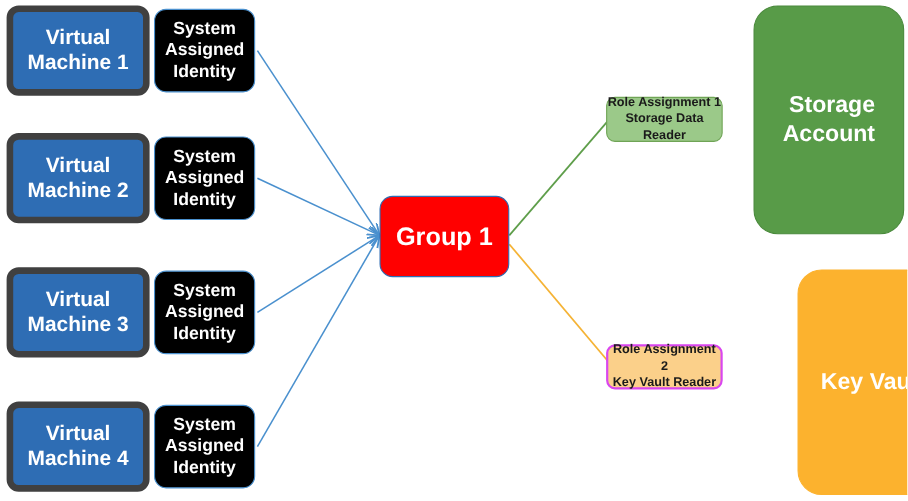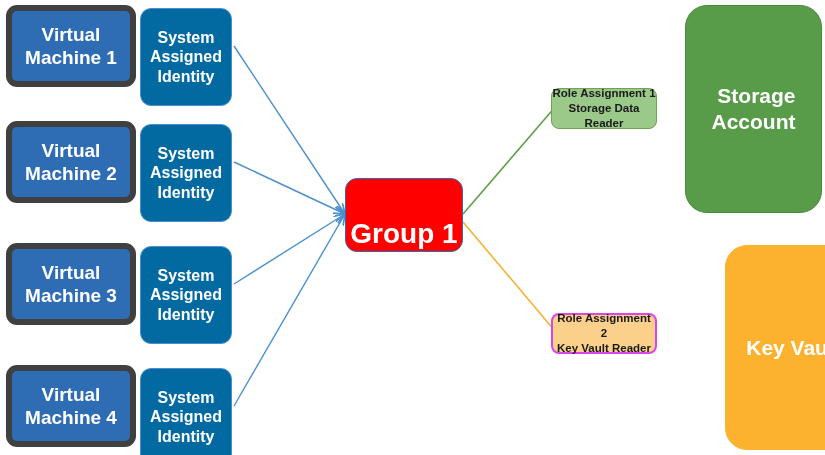--- a/index.html
+++ b/index.html
@@ -44,39 +44,38 @@
     left: 6px;
     background: #2E6DB4;
     border: 6px solid #404040;
     font-size: 19px;
     border-radius: 11px;
     z-index: 3;
     align-items: center;
   }
   .sai-node {
     width: 92px;
-    height: 98px;
+    height: 76px;
     left: 140px;
-    background: #0369a1;
+    background: #000000;
     border: 1px solid #4A90CE;
     font-size: 16px;
     border-radius: 11px;
     z-index: 2;
   }
   .group-node {
     left: 345px;
     top: 178px;
     width: 118px;
     height: 74px;
     background: #FF0000;
     border: 1px solid #2E6DB4;
-    font-size: 28px;
+    font-size: 23px;
     border-radius: 12px;
     z-index: 3;
-    align-items: flex-end;
   }
   .ra-node {
     width: 106px;
     height: 41px;
     left: 551px;
     font-size: 11.5px;
     color: #1a1a1a;
     border-radius: 8px;
     z-index: 4;
     line-height: 1.28;

